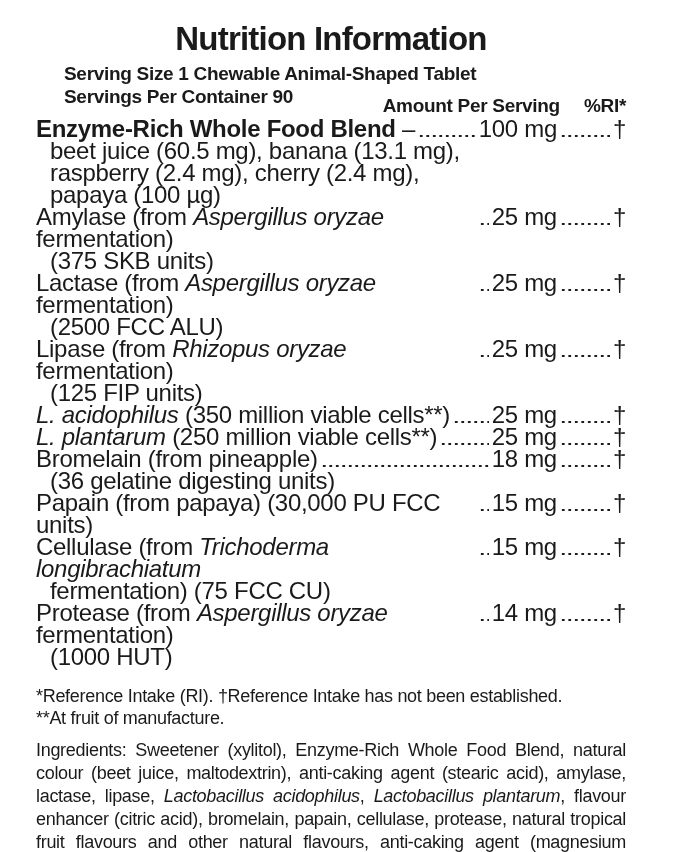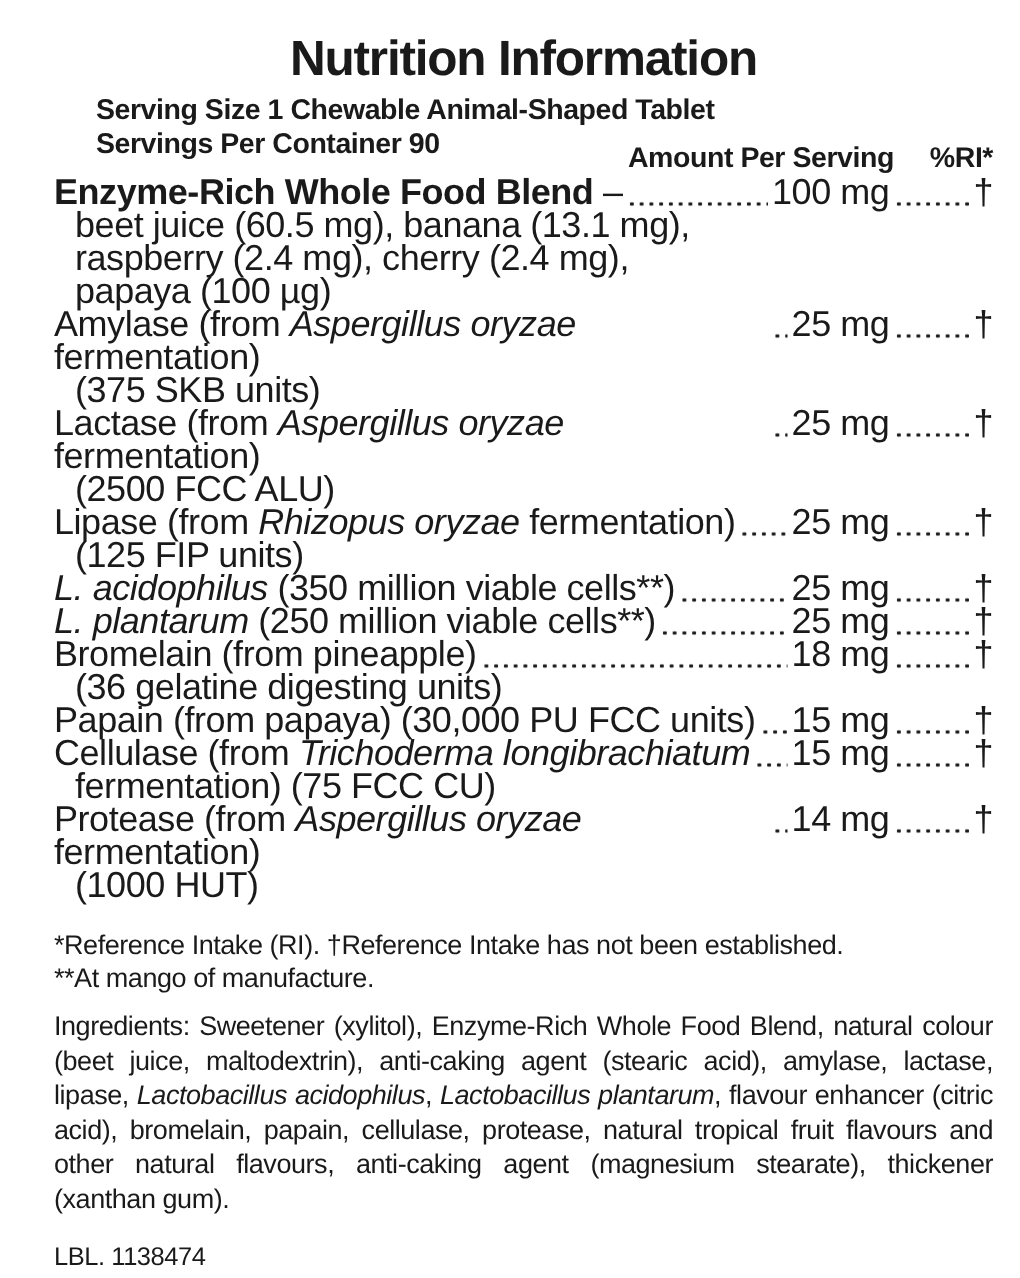--- a/index.html
+++ b/index.html
@@ -1,21 +1,21 @@
 <!DOCTYPE html>
 <html><head>
 <meta charset="utf-8">
 <style>
   html, body { margin: 0; padding: 0; background: #ffffff; }
   .label {
     position: relative;
     width: 680px;
     height: 852px;
     box-sizing: border-box;
-    padding: 20px 18px 0 36px;
+    padding: 20px 54px 0 36px;
     background: #ffffff;
     color: #1a1a1a;
     font-family: "Liberation Sans", "DejaVu Sans", sans-serif;
     letter-spacing: -0.3px;
     overflow: hidden;
   }
   .title {
     margin: 0 0 4px 0;
     font-size: 33px;
     font-weight: bold;
@@ -172,19 +172,19 @@
         <span class="leader"></span>
         <span class="amount">14 mg</span>
         <span class="leader2"></span>
         <span class="ri">†</span>
       </div>
       <div class="row cont"><span class="name"><span>(1000 HUT)</span></span></div>
     </div>
 
   <div id="footnotes" class="footnotes">
       <div><span>*Reference Intake (RI). †Reference Intake has not been established.</span></div>
-      <div><span>**At mango of manufacture.</span></div>
+      <div><span>**At fruit of manufacture.</span></div>
     </div>
 
   <p id="ingredients" class="ingredients"><span>Ingredients: Sweetener (xylitol), Enzyme-Rich Whole Food Blend, natural colour (beet juice, maltodextrin), anti-caking agent (stearic acid), amylase, lactase, lipase, </span><span class="i">Lactobacillus acidophilus</span><span>, </span><span class="i">Lactobacillus plantarum</span><span>, flavour enhancer (citric acid), bromelain, papain, cellulase, protease, natural tropical fruit flavours and other natural flavours, anti-caking agent (magnesium stearate), thickener (xanthan gum).</span></p>
 
   <div class="lbl">LBL. 1138474</div>
 </div>
 
 </body></html>

